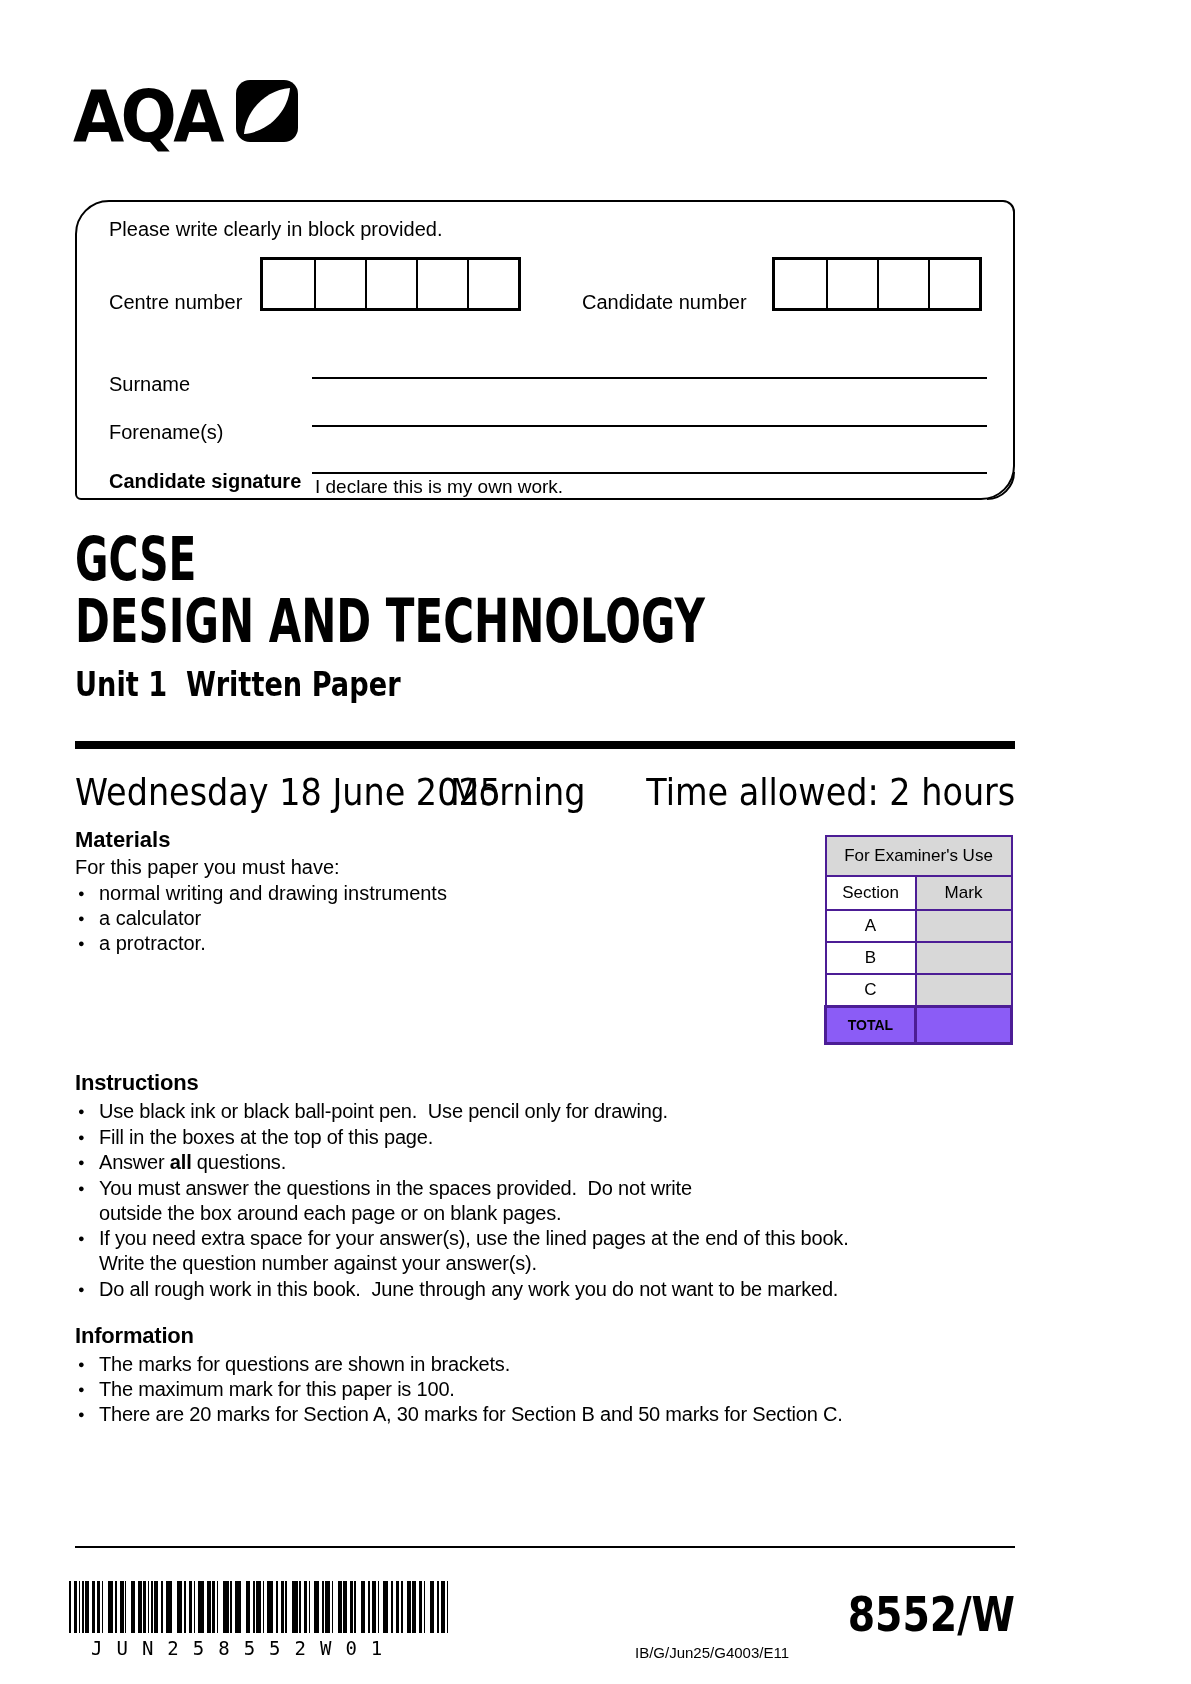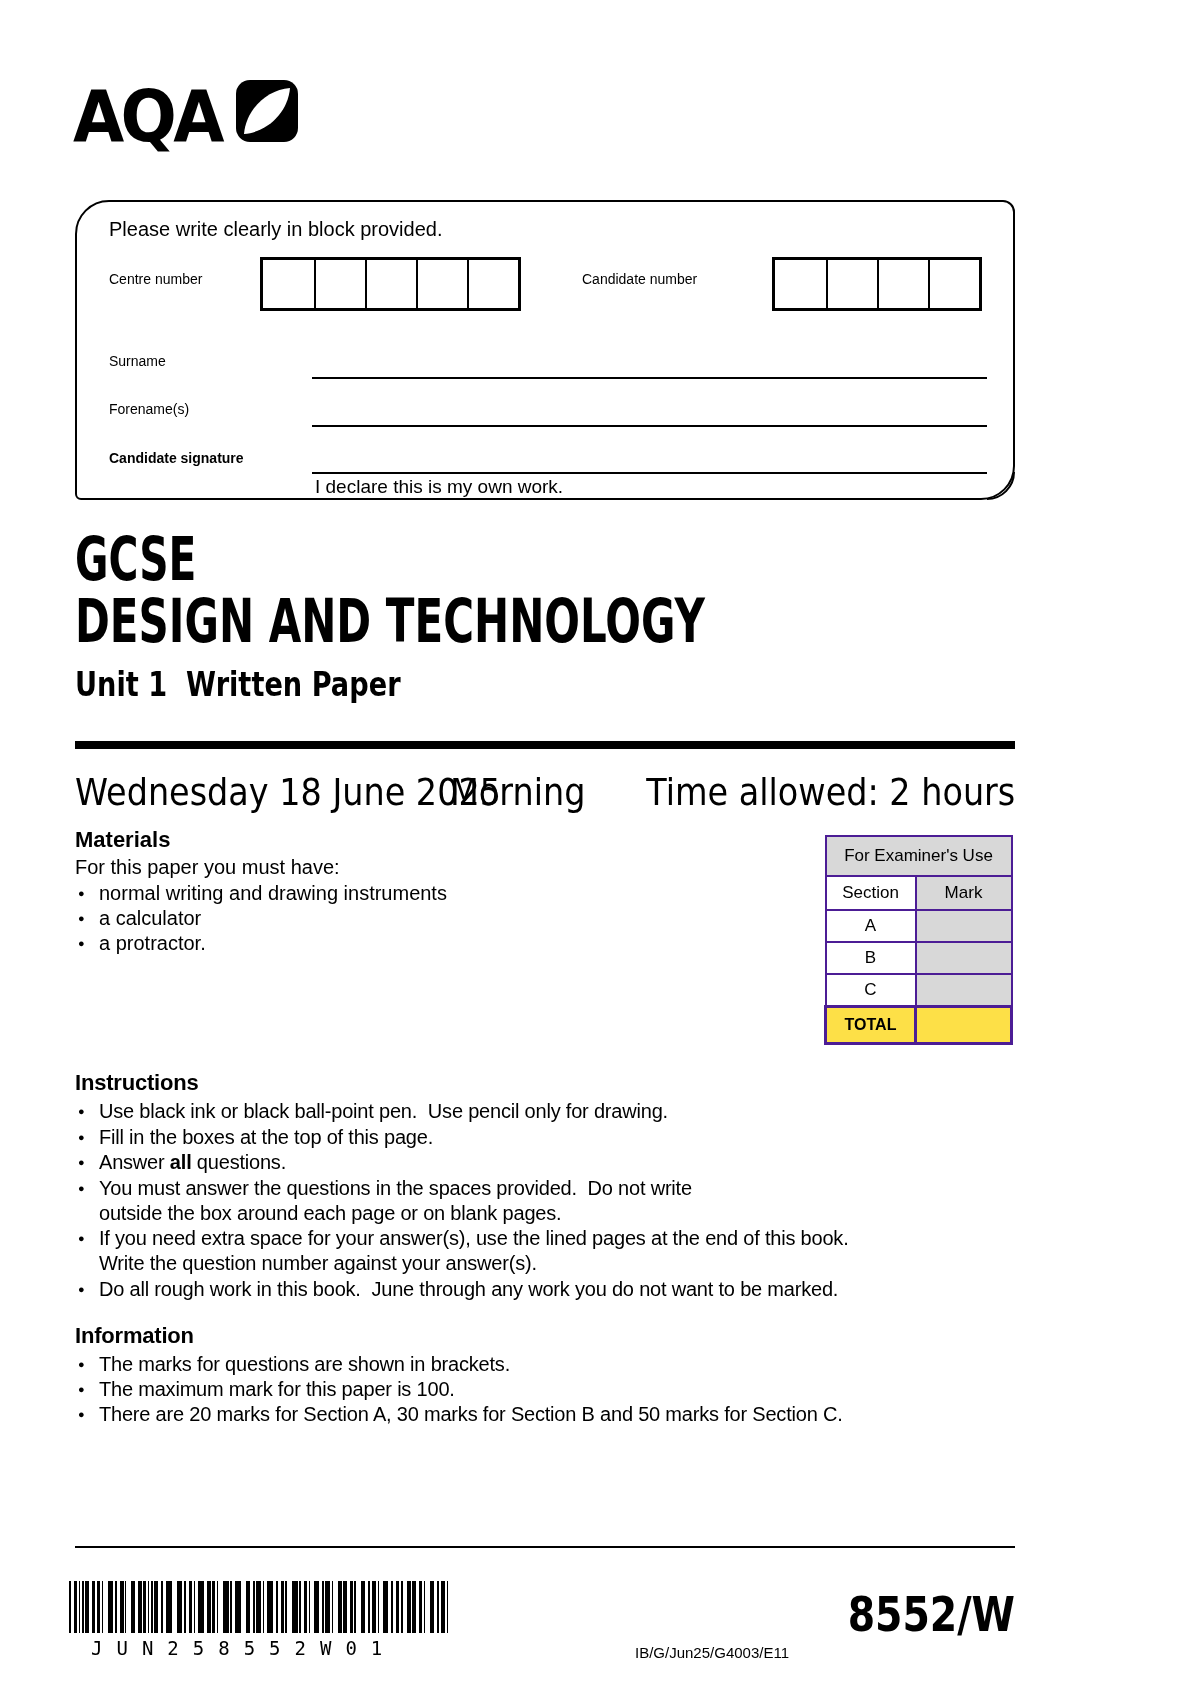--- a/index.html
+++ b/index.html
@@ -9,21 +9,21 @@
 
   
   .logo { position:absolute; left:73px; top:80px; display:flex; align-items:flex-start; }
   .logo-text { font-family:"DejaVu Sans", sans-serif; font-size:72px; font-weight:800; letter-spacing:-4px; line-height:1.0; transform:scaleX(0.92); transform-origin:left top; }
   .leaf { margin-left:2px; margin-top:0px; }
 
   
   .cand-box { position:absolute; left:75px; top:200px; width:940px; height:300px;
               border:2px solid #000; border-radius:34px 12px 34px 6px; background:#fff; }
   .cand-box .note { position:absolute; left:32px; top:16px; font-size:20px; }
-  .field-label { position:absolute; font-size:14px; }
+  .field-label { position:absolute; font-size:20px;margin-top:20px; }
   .num-grid { position:absolute; display:flex; border:3px solid #000; background:#fff; }
   .num-grid .num-cell { width:51px; height:48px; border-left:2px solid #000; }
   .num-grid .num-cell:first-child { border-left:none; }
   .w-line { position:absolute; left:235px; width:675px; border-bottom:2px solid #000; height:0; }
   .declare { position:absolute; left:238px; top:274px; font-size:19px; }
   .corner-curl { position:absolute; right:-2px; bottom:-2px; }
 
   
   .q-title  { position:absolute; left:75px; top:524px; font-family:"DejaVu Sans", sans-serif; font-size:60px; font-weight:700; transform:scaleX(0.68); transform-origin:left top; white-space:nowrap; }
   .s-title  { position:absolute; left:75px; top:586px; font-family:"DejaVu Sans", sans-serif; font-size:60px; font-weight:700; transform:scaleX(0.70); transform-origin:left top; white-space:nowrap; }
@@ -50,21 +50,21 @@
   .information  { position:absolute; left:75px; top:1323px; width:900px; font-size:20px; letter-spacing:-0.2px; }
 
   
   .exam-table { position:absolute; left:824px; top:835px; border-collapse:collapse; font-size:17px; }
   .exam-table td { border:2px solid #4c1d95; text-align:center; vertical-align:middle; }
   .exam-table .hdr { width:186px; height:40px; background:#d8d8d8; }
   .exam-table .seccol { width:90px; height:34px; background:#fff; }
   .exam-table .markcol { width:96px; height:34px; background:#d8d8d8; }
   .exam-table .srow { height:32px; background:#fff; }
   .exam-table .mcell { background:#d8d8d8; }
-  .exam-table .total td { height:37px; background:#fde047; font-weight:700; border-width:3px; font-size:16px; }
+  .exam-table .total td { height:37px; background:#8b5cf6; font-weight:700; border-width:3px; font-size:14px; }
 
   
   .bottom-rule { position:absolute; left:75px; top:1546px; width:940px; height:2px; background:#000; }
   .barcode { position:absolute; left:69px; top:1581px; width:380px; }
   .barcode-bars { width:380px; height:52px; background-color:#fff;
       background-image:
         repeating-linear-gradient(90deg, #000 0 2px, transparent 2px 5px, #000 5px 8px, transparent 8px 10px, #000 10px 11px, transparent 11px 16px, #000 16px 20px, transparent 20px 23px),
         repeating-linear-gradient(90deg, transparent 0 13px, #000 13px 15px, transparent 15px 24px, #000 24px 26px, transparent 26px 29px);
   }
   .barcode-text { margin-top:4px; margin-left:22px; font-family:"DejaVu Sans Mono", monospace; font-size:19px; letter-spacing:14px; white-space:nowrap; }

